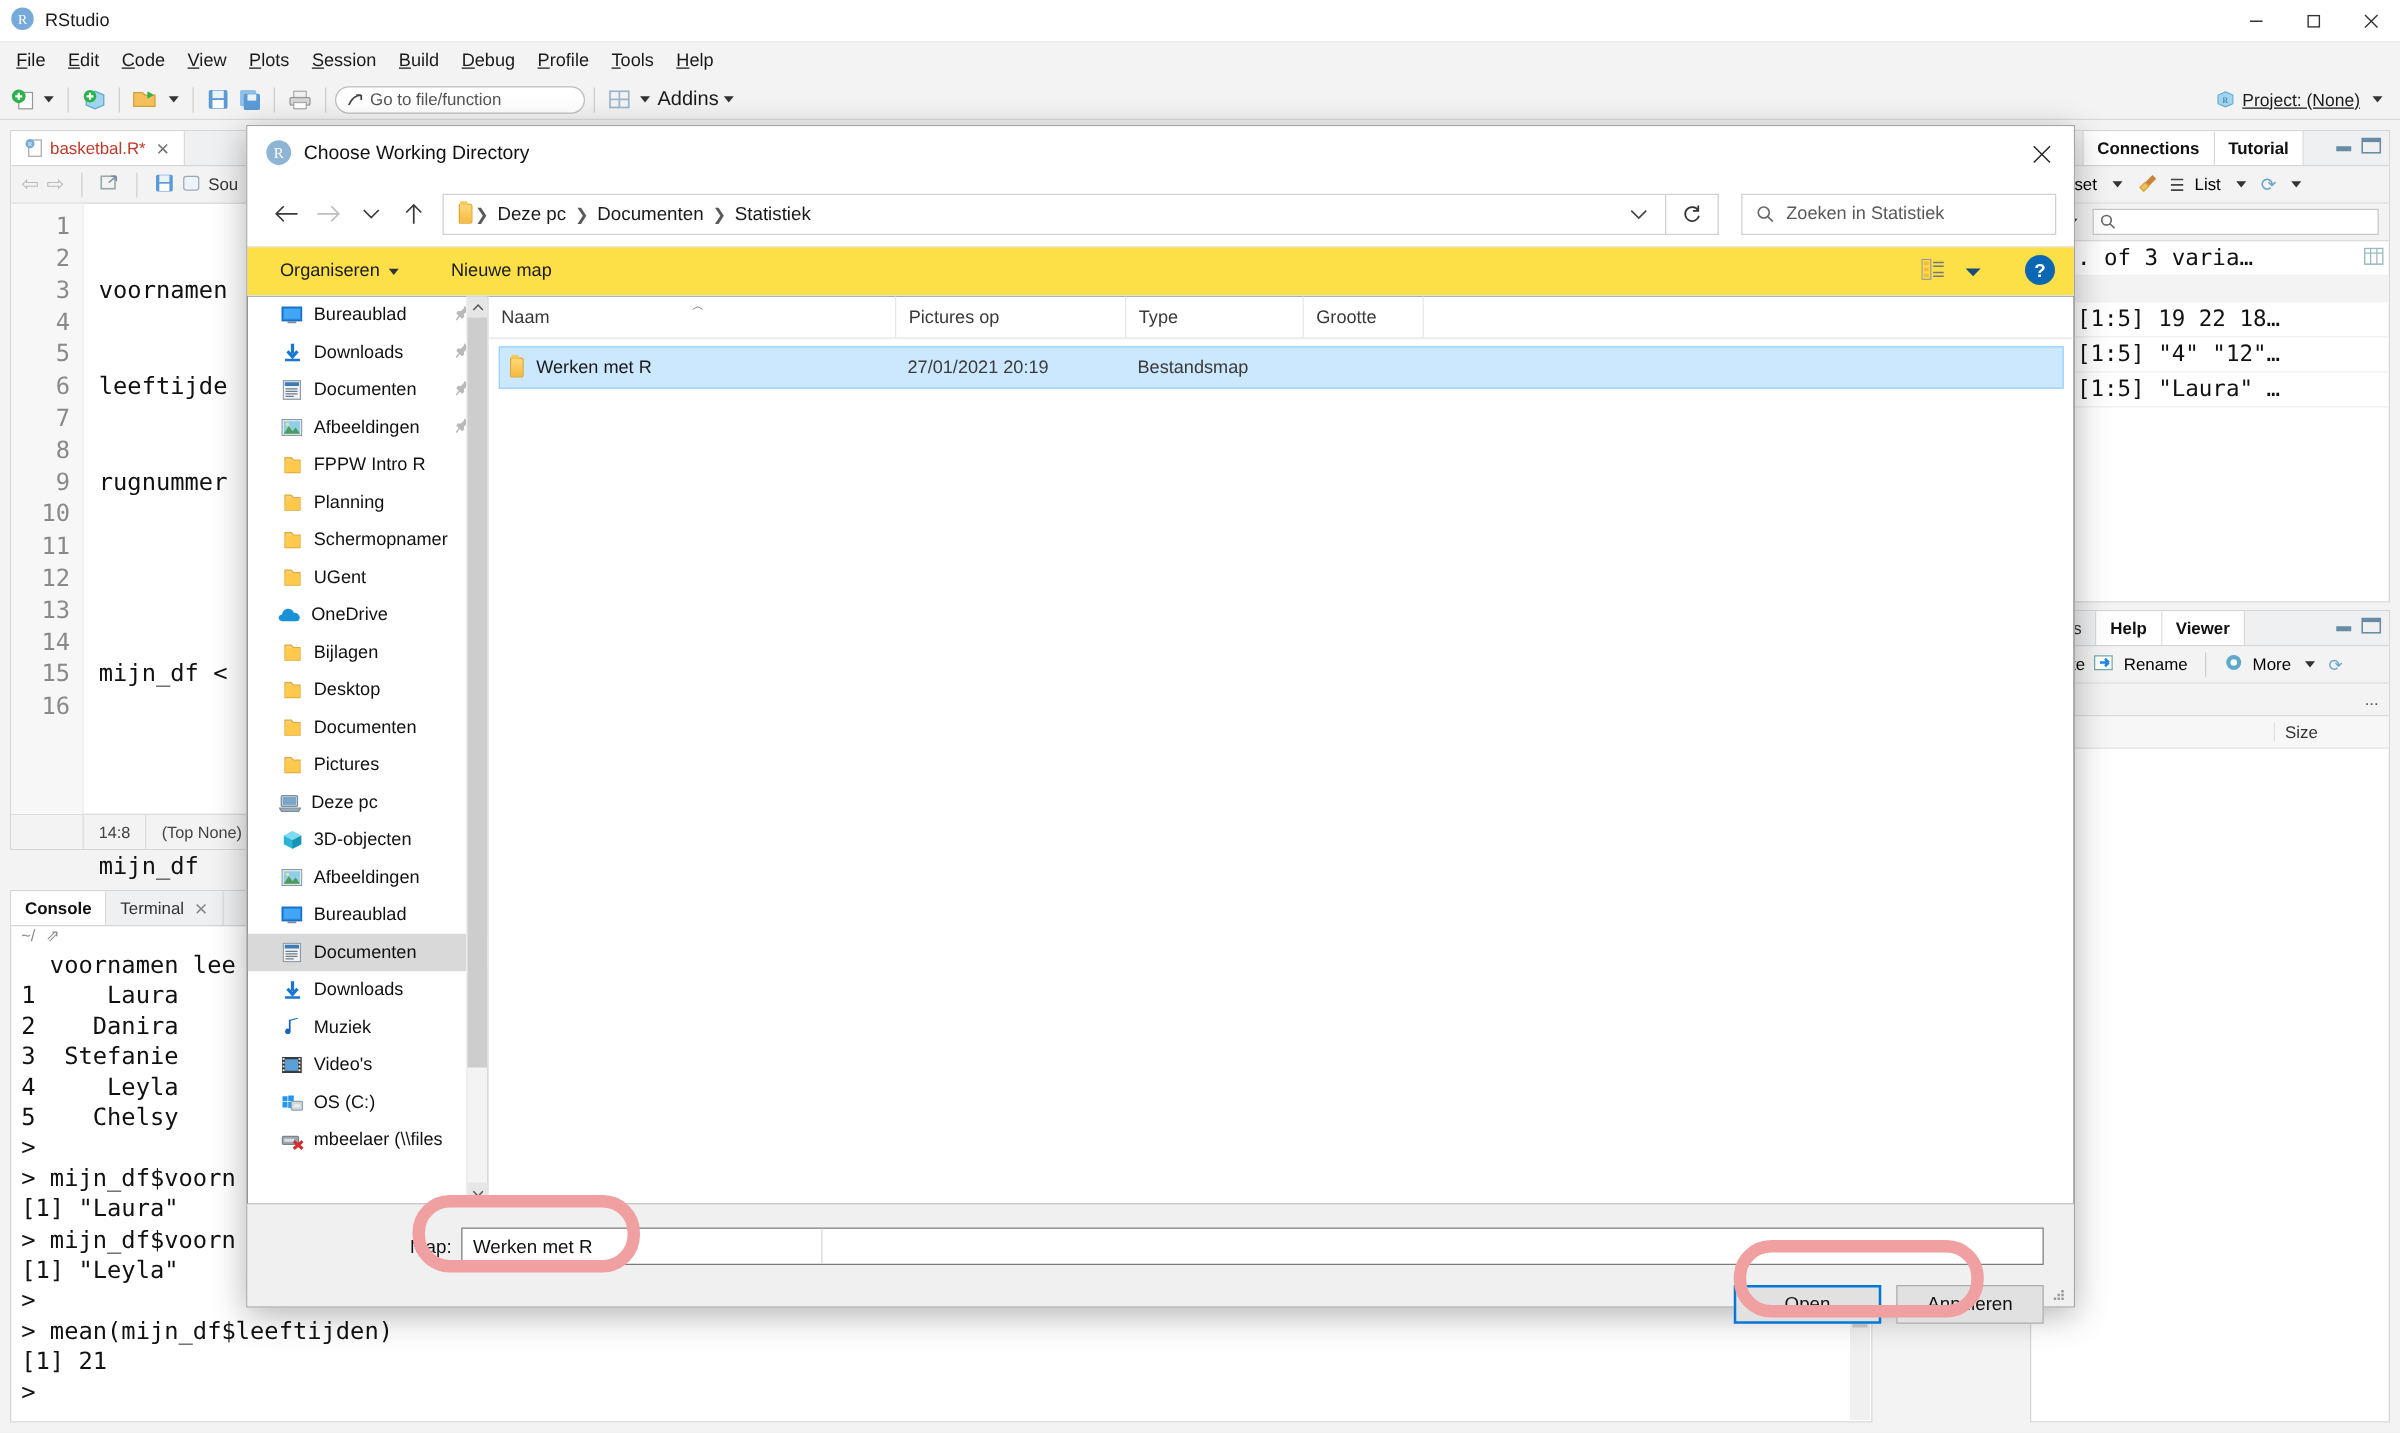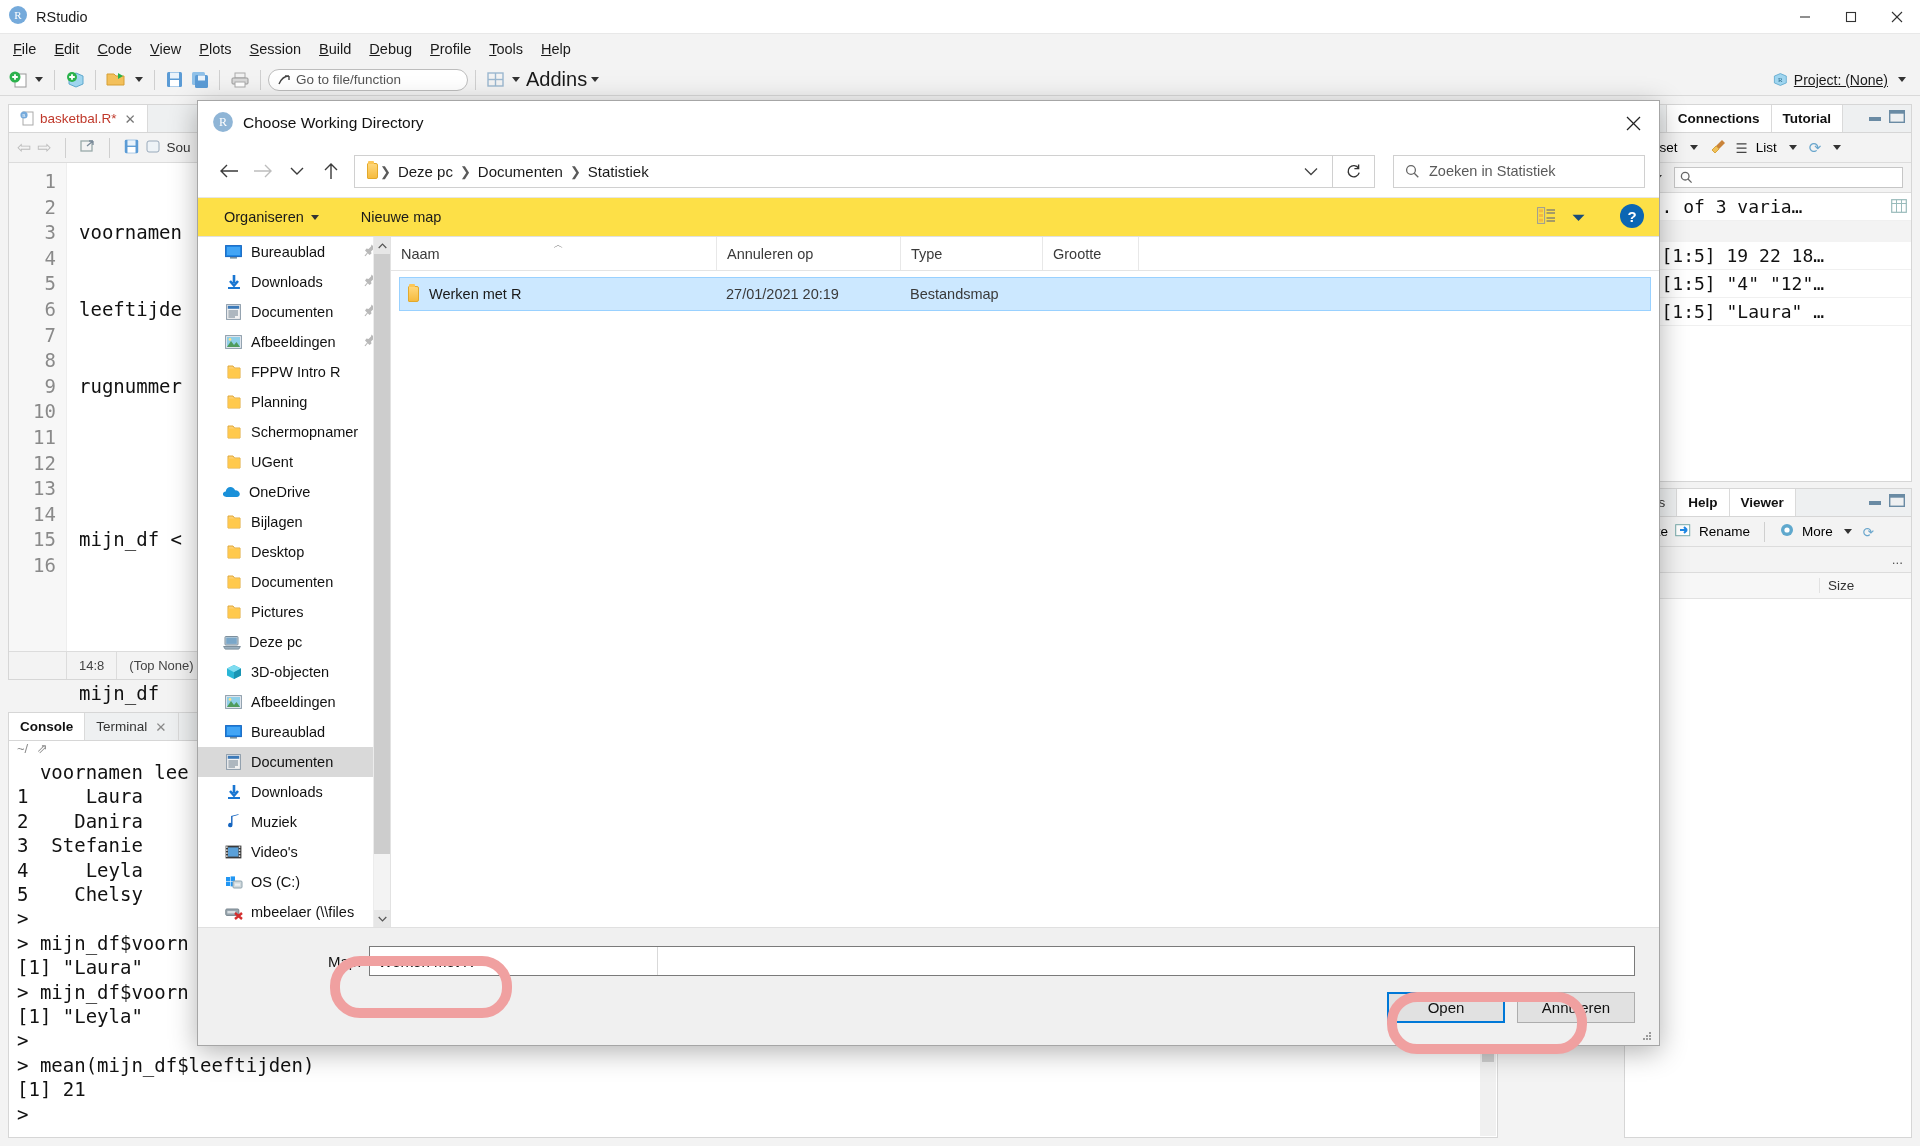--- a/index.html
+++ b/index.html
@@ -33,21 +33,21 @@
     padding-left:6px; border-bottom:1px solid #d9d9d9; position:relative;
   }
   .tb-sep { width:1px; height:20px; background:#cfcfcf; margin:0 7px; }
   .tb-btn { display:flex; align-items:center; height:24px; padding:0 3px; }
   .caret-dn { width:0;height:0;border-left:4px solid transparent;border-right:4px solid transparent;border-top:5px solid #333; margin:0 4px; }
   .goto-box {
     display:flex; align-items:center; height:22px; width:200px;
     border:1px solid #bdbdbd; border-radius:11px; background:#fff; padding:0 8px;
     font-size:13.5px; color:#555; gap:5px;
   }
-  .addins-txt { font-size:20px; color:#1a1a1a; margin-left:2px; }
+  .addins-txt { font-size:16px; color:#1a1a1a; margin-left:2px; }
   .project-none { position:absolute; right:10px; display:flex; align-items:center; gap:6px; font-size:14px; color:#1a1a1a;text-decoration:underline; }
 
   
   .pane { position:absolute; background:#fff; border:1px solid #d6d6d6; }
   .pane-tabs { height:28px; background:#eef0f1; display:flex; align-items:stretch; border-bottom:1px solid #d6d6d6; position:relative;}
   .pane-tab { display:flex; align-items:center; padding:0 11px; font-size:13.5px; color:#333; border-right:1px solid #dadada;justify-content:space-between; }
   .pane-tab.active { background:#fff; font-weight:bold; color:#111; }
   .pane-tab.src-tab { background:#fff; color:#c0392b; font-weight:normal;}
   .pane-minmax { position:absolute; right:6px; top:5px; display:flex; gap:7px; align-items:center; }
 
@@ -121,21 +121,21 @@
   .list-hdr { height:34px; display:flex; align-items:stretch; border-bottom:1px solid #e4e4e4; font-size:14.5px; color:#3a3a3a; position:relative;}
   .list-hdr > div { display:flex; align-items:center; padding-left:10px; border-right:1px solid #e8e8e8; position:relative;}
   .sort-arrow { position:absolute; top:1px; left:50%; color:#666; font-size:10px;}
   .list-row { height:34px; display:flex; align-items:center; font-size:14.5px; color:#1a1a1a;}
   .list-row.sel { background:#cce8ff; border:1px solid #99d1ff;}
   .lc-name { width:326px; display:flex; align-items:center; gap:10px; padding-left:8px;}
   .lc-mod { width:184px; color:#3a3a3a;}
   .lc-type { width:142px; color:#3a3a3a;}
   .lc-size { width:96px; color:#3a3a3a;}
 
-  .dlg-bottom { height:118px; background:#f0f0f0; border-top:1px solid #e0e0e0; position:relative; }
+  .dlg-bottom { height:82px; background:#f0f0f0; border-top:1px solid #e0e0e0; position:relative; }
   .map-row { position:absolute; left:130px; top:18px; right:24px; display:flex; align-items:center; }
   .map-label { font-size:15px; color:#111; margin-right:8px; }
   .map-input-wrap { flex:1; height:30px; border:1px solid #7a7a7a; background:#fff; display:flex; align-items:center; }
   .map-input-val { padding-left:8px; font-size:15px; color:#111;}
   .map-divider { width:1px; height:100%; background:#d9d9d9; margin-left:183px;}
   .btn-row { position:absolute; right:24px; top:64px; display:flex; gap:12px; }
   .dbtn { width:118px; height:31px; background:#e1e1e1; border:1px solid #adadad; font-size:15px; color:#111; display:flex; align-items:center; justify-content:center;}
   .dbtn.primary { border:2px solid #0078d7; background:#e1e1e1; }
   .grip { position:absolute; right:6px; bottom:4px; width:12px; height:12px; }
 
@@ -889,21 +889,21 @@
           <div style="position:absolute;left:0;top:17px;width:17px;height:600px;background:#cdcdcd;"></div>
         </div>
       </div>
 
       <div class="list-pane">
         <div class="list-hdr">
           <div class="lc-name" style="justify-content:flex-start;">
             <span class="sort-arrow">︿</span>
             <span>Naam</span>
           </div>
-          <div class="lc-mod">Annuleren op</div>
+          <div class="lc-mod">Pictures op</div>
           <div class="lc-type">Type</div>
           <div class="lc-size">Grootte</div>
         </div>
         <div style="padding:6px 8px 0 8px;">
           <div class="list-row sel">
             <div class="lc-name">
               <span class="yfolder tall"></span>
               <span>Werken met R</span>
             </div>
             <div class="lc-mod">27/01/2021 20:19</div>

